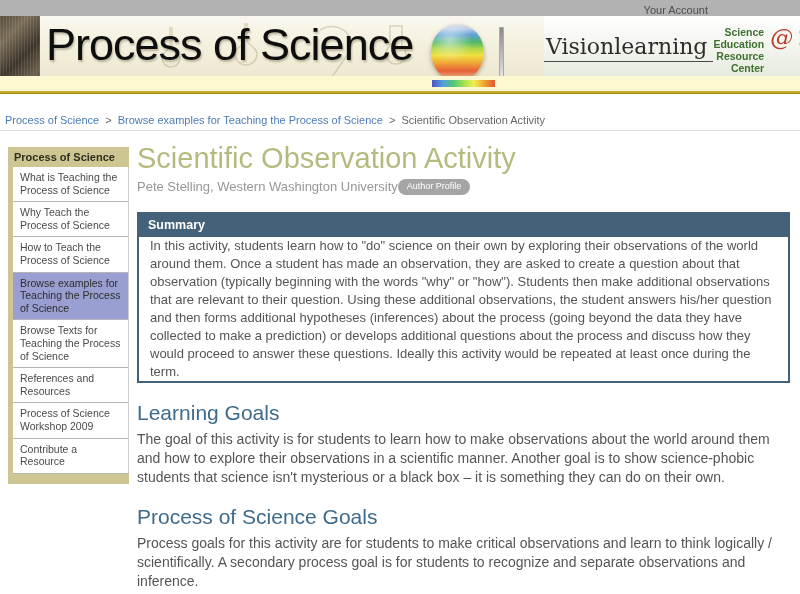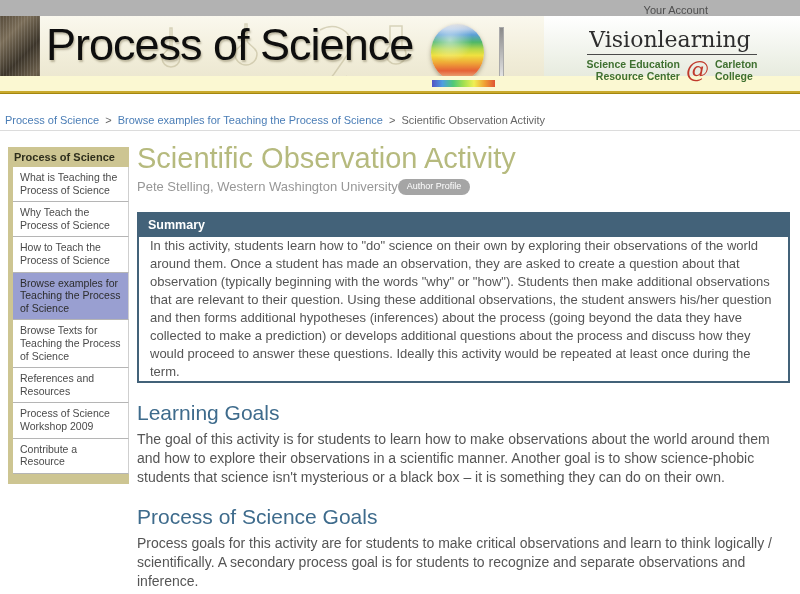--- a/index.html
+++ b/index.html
@@ -29,21 +29,21 @@
                              #efe13f 55%,#efa837 68%,#e66137 82%,#e8d1a2 100%);
            box-shadow:0 2px 4px rgba(100,90,60,.5); }
   .globe-scalebar { position:absolute; left:499px; top:11px; width:5px; height:53px;
                     background:linear-gradient(180deg,#8a8a8a,#e8e8e8);
                     border:1px solid #aaa; }
   .banner-yellow { position:absolute; left:0; bottom:0; width:100%; height:15px; background:#fbf8d2; }
   .globe-colorbar { position:absolute; left:432px; bottom:4px; width:63px; height:7px;
                     background:linear-gradient(90deg,#5353c4,#4f9ee0,#4fc878,#a2e04f,#f0ef52,#f0a231,#e05433); }
   .logo-panel { position:absolute; right:0; top:0; width:256px; height:60px;
                 background:linear-gradient(180deg,#ffffff 0%,#eef1e8 70%,#e7ebdf 100%);
-                display:flex; flex-direction:column; align-items:center; padding-top:13px; }
+                display:flex; flex-direction:row; align-items:center; padding-top:5px; }
   .brand { font-family:"DejaVu Serif", serif; font-size:22px; color:#2d2d2d; line-height:1;
            border-bottom:1px solid #4a4a4a; padding:0 6px 3px 2px; text-decoration:none; }
   .tagline { display:flex; gap:6px; margin-top:3px; text-decoration:none; }
   .serc-lines { text-align:right; font-size:10.5px; font-weight:bold; color:#3f7030; line-height:1.15; }
   .college-lines { text-align:left; font-size:10.5px; font-weight:bold; color:#3f7030; line-height:1.15; }
   .at-symbol { font-family:"DejaVu Serif", serif; font-style:italic; font-size:23px;
                color:#c0392b; line-height:1; }
 
   .gold-rule { height:3px; background:#c9a92c; border-bottom:1px solid #a3870f; }
 

